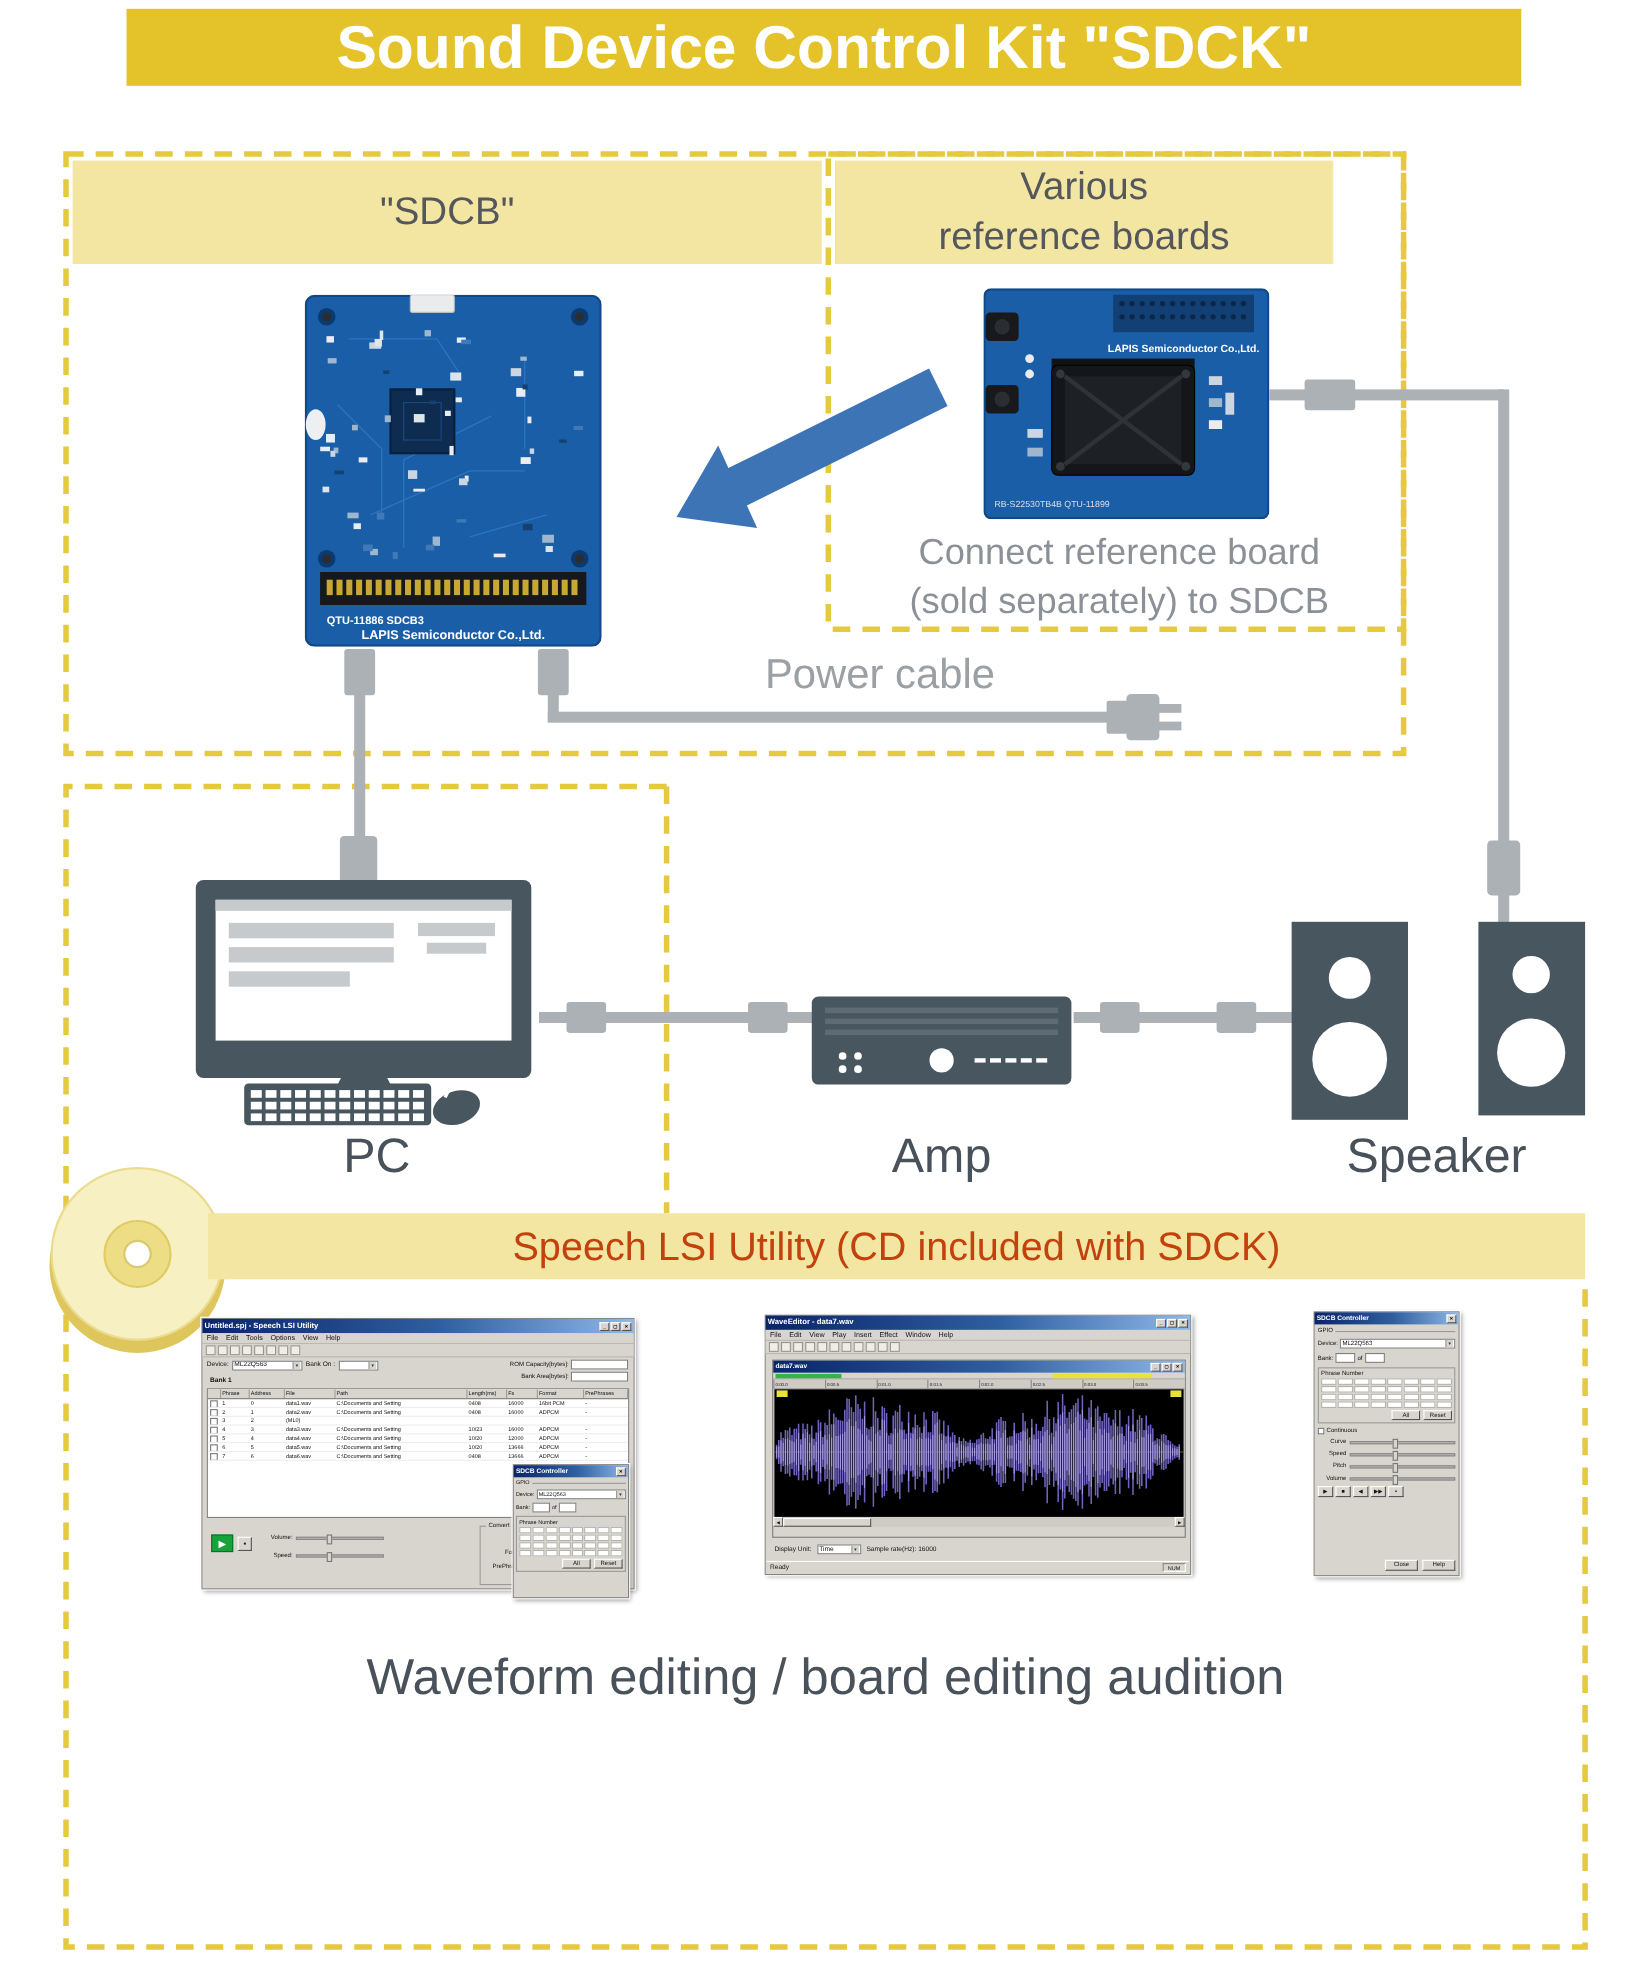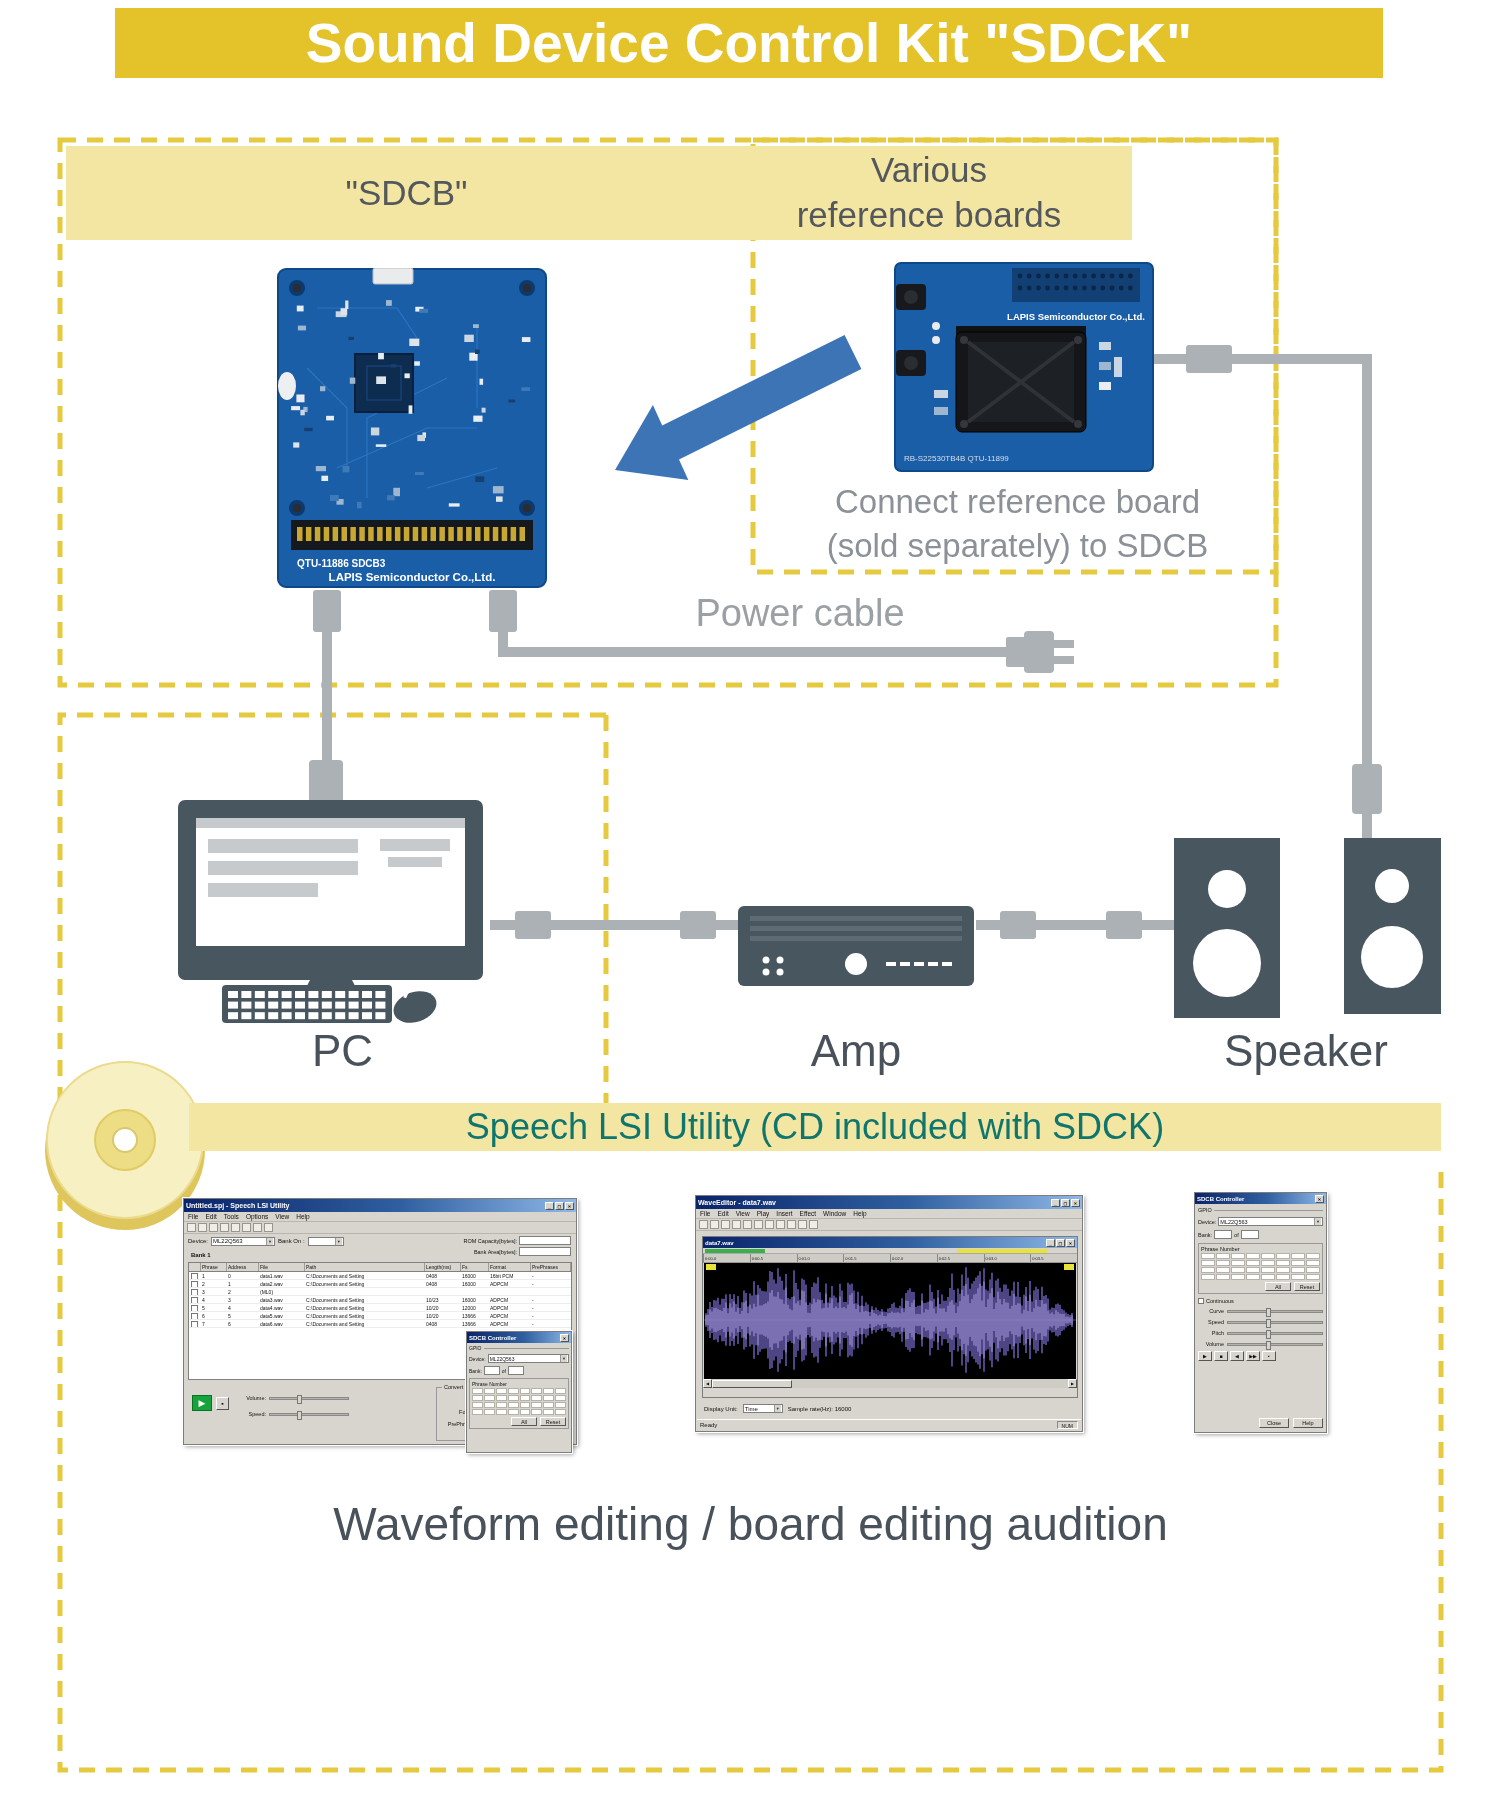--- a/index.html
+++ b/index.html
@@ -7,28 +7,28 @@
 #canvas{position:relative;width:1500px;height:1803px;background:#fff;font-family:"Liberation Sans",sans-serif;overflow:hidden}
 .abs{position:absolute}
 svg text{font-family:"Liberation Sans",sans-serif}
 
 
 #title{left:115px;top:8px;width:1268px;height:70px;background:#E4C32A;color:#fff;
  font-size:55px;font-weight:800;display:flex;align-items:center;justify-content:center;letter-spacing:0}
 .sec-label{background:#F3E5A2;color:#54585C;font-size:35px;line-height:1.28;
  display:flex;flex-direction:column;align-items:center;justify-content:center;text-align:center}
 #sdcb-label{left:66px;top:146px;width:681px;height:94px}
-#ref-label{left:726px;top:146px;width:406px;height:94px}
+#ref-label{left:759px;top:146px;width:453px;height:94px}
 #connect-note{left:765px;top:480px;width:505px;font-size:33px;color:#8B9197;text-align:center;line-height:1.32}
 #power-label{left:650px;top:592px;width:300px;font-size:38px;color:#9BA0A5;text-align:center}
 .dev-label{font-size:44px;color:#49525A;text-align:center}
 #pc-label{left:190px;top:1026px;width:305px}
 #amp-label{left:756px;top:1026px;width:200px}
 #speaker-label{left:1190px;top:1026px;width:232px}
-#banner{left:189px;top:1103px;width:1252px;height:48px;background:#F3E5A2;color:#0f766e;font-size:36px;
+#banner{left:189px;top:1103px;width:1252px;height:60px;background:#F3E5A2;color:#c2410c;font-size:36px;
  display:flex;align-items:center;justify-content:center}
 #caption{left:60px;top:1497px;width:1381px;font-size:46px;color:#49525A;text-align:center}
 
 
 .win{position:absolute;background:#D8D5CE;border:1px solid #7C7C7C;outline:1px solid #fff;
  box-shadow:2px 2px 4px rgba(0,0,0,.35);font-size:6px;color:#111}
 .tbar{height:13px;background:linear-gradient(90deg,#0A246A 0%,#2F5FA0 55%,#8FB8E8 100%);
  display:flex;align-items:center;gap:2px;padding:0 2px;color:#fff;font-size:7px;font-weight:bold;white-space:nowrap;overflow:hidden}
 .tbar.small{height:11px;font-size:6px}
 .tbtns{margin-left:auto;display:flex;gap:1px}

